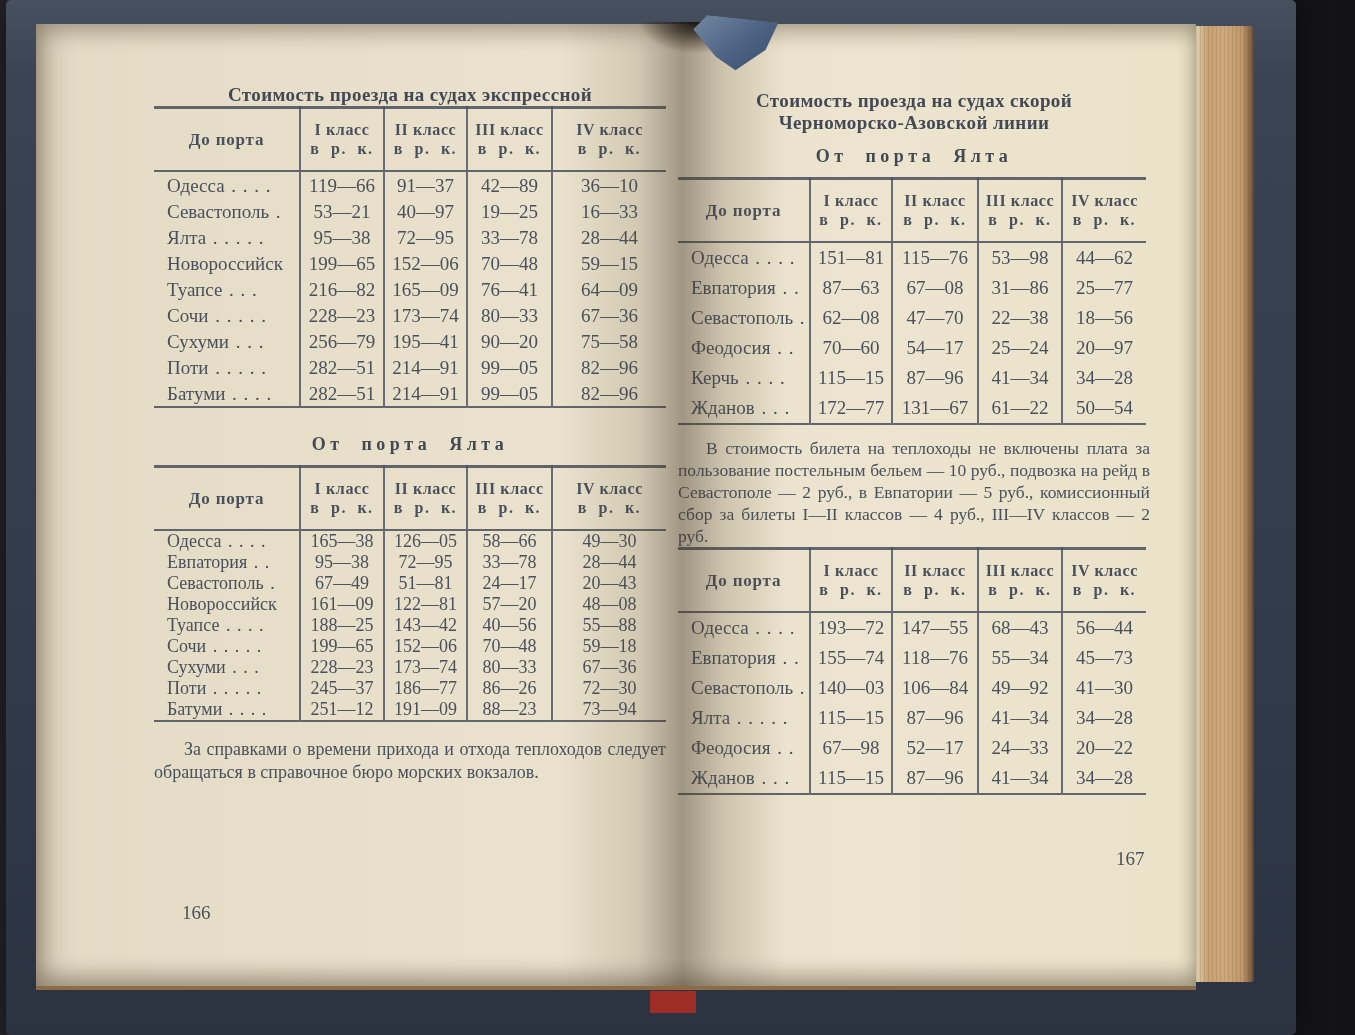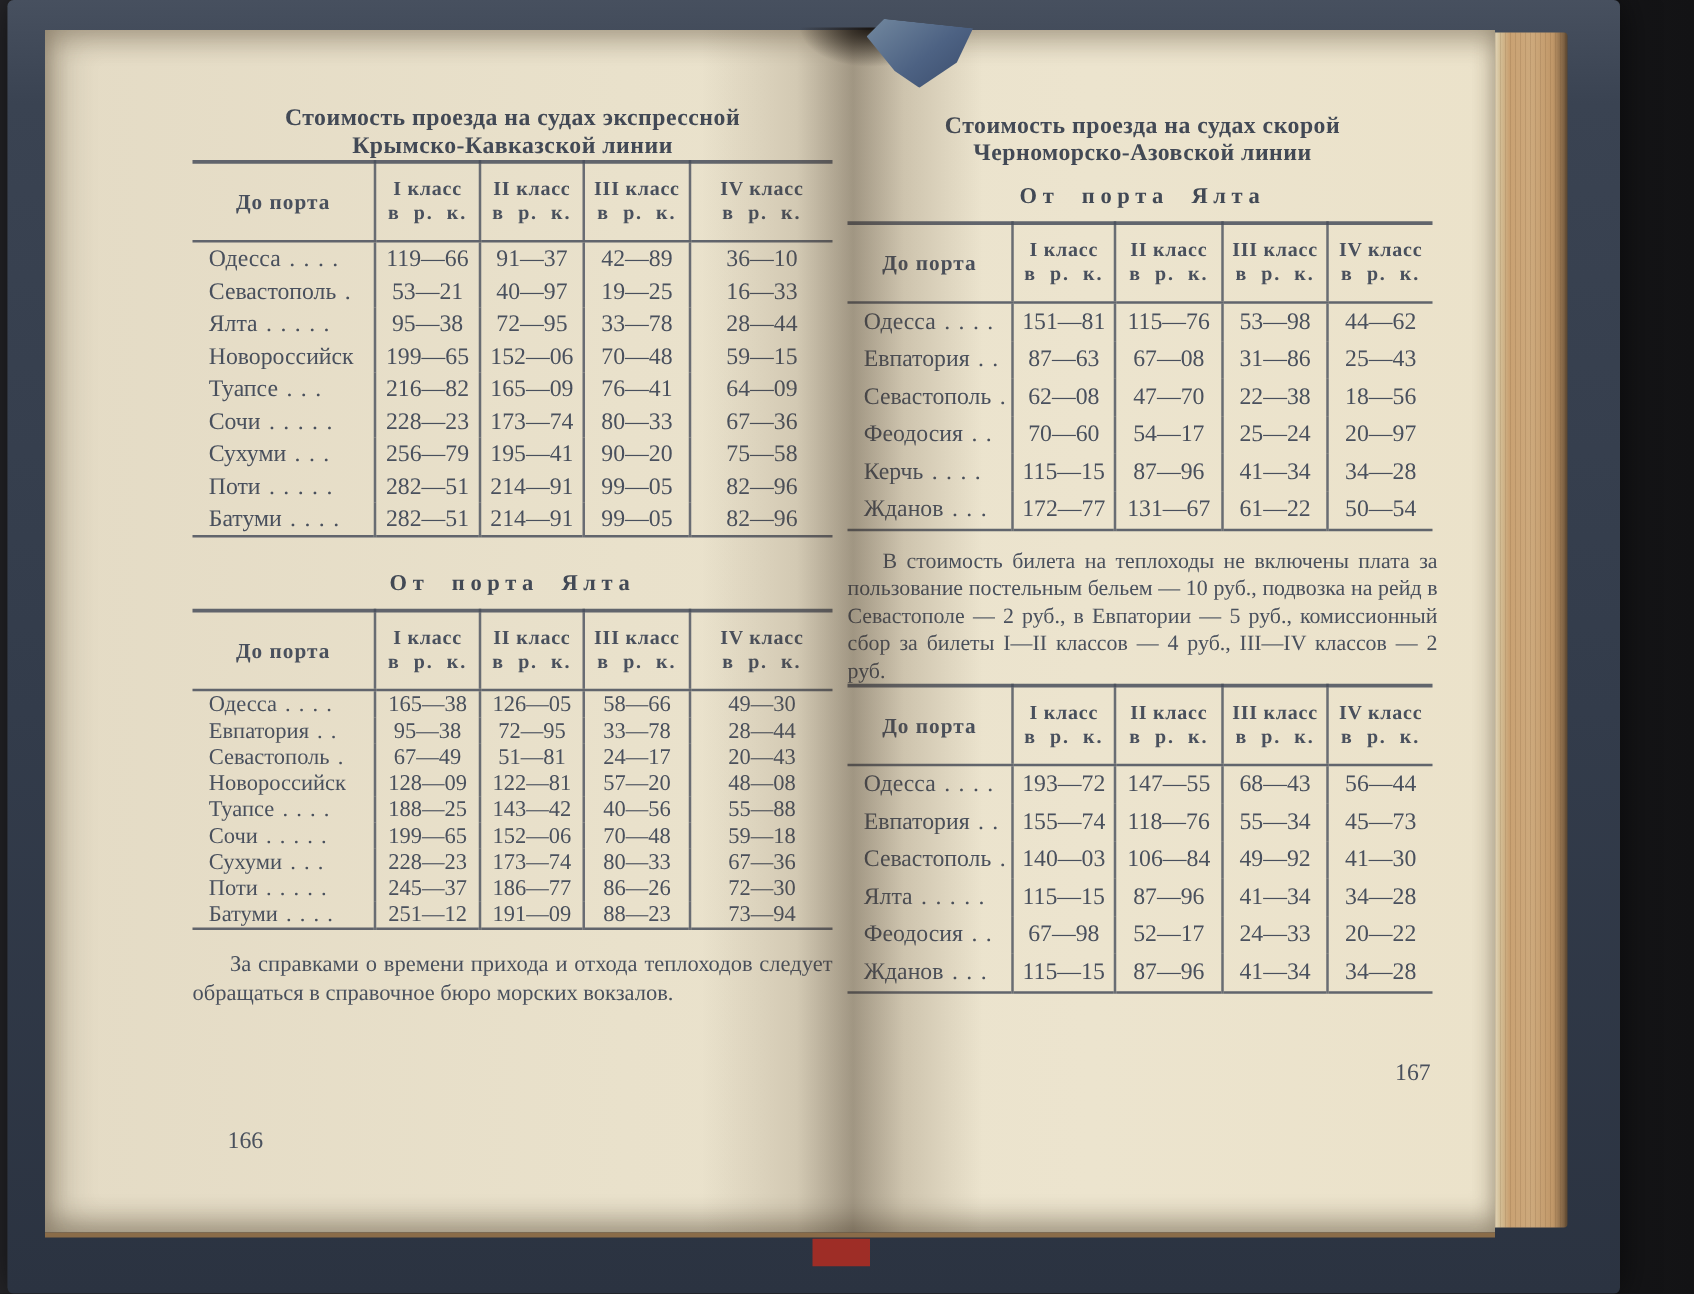--- a/index.html
+++ b/index.html
@@ -81,21 +81,20 @@
 
 <div class="scene">
   <div class="cover"></div>
   <div class="edges"></div>
 
   <div class="spread">
 
     <div class="page page-left">
       <div class="pg-title">
         <div>Стоимость проезда на судах экспрессной</div>
-        <div>Крымско-Кавказской линии</div>
       </div>
 
 
       <table class="fare-table roomy">
         <colgroup>
             <col class="c-port-l">
             <col class="c1-l">
             <col class="c2-l">
             <col class="c3-l">
             <col class="c4-l">
@@ -249,21 +248,21 @@
             <tr>
               <td class="port">Севастополь .</td>
               <td>67—49</td>
               <td>51—81</td>
               <td>24—17</td>
               <td>20—43</td>
             </tr>
 
             <tr>
               <td class="port">Новороссийск</td>
-              <td>128—09</td>
+              <td>161—09</td>
               <td>122—81</td>
               <td>57—20</td>
               <td>48—08</td>
             </tr>
 
             <tr>
               <td class="port">Туапсе . . . .</td>
               <td>188—25</td>
               <td>143—42</td>
               <td>40—56</td>
@@ -352,21 +351,21 @@
               <td>115—76</td>
               <td>53—98</td>
               <td>44—62</td>
             </tr>
 
             <tr>
               <td class="port">Евпатория . .</td>
               <td>87—63</td>
               <td>67—08</td>
               <td>31—86</td>
-              <td>25—43</td>
+              <td>25—77</td>
             </tr>
 
             <tr>
               <td class="port">Севастополь .</td>
               <td>62—08</td>
               <td>47—70</td>
               <td>22—38</td>
               <td>18—56</td>
             </tr>
 

